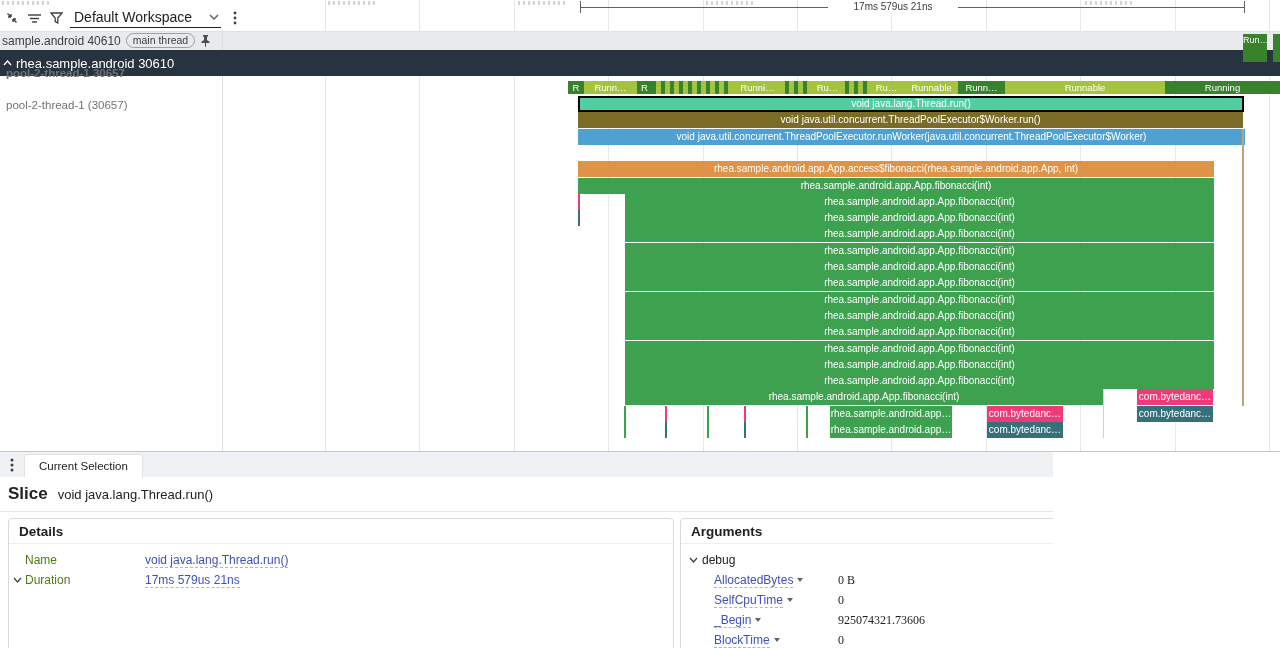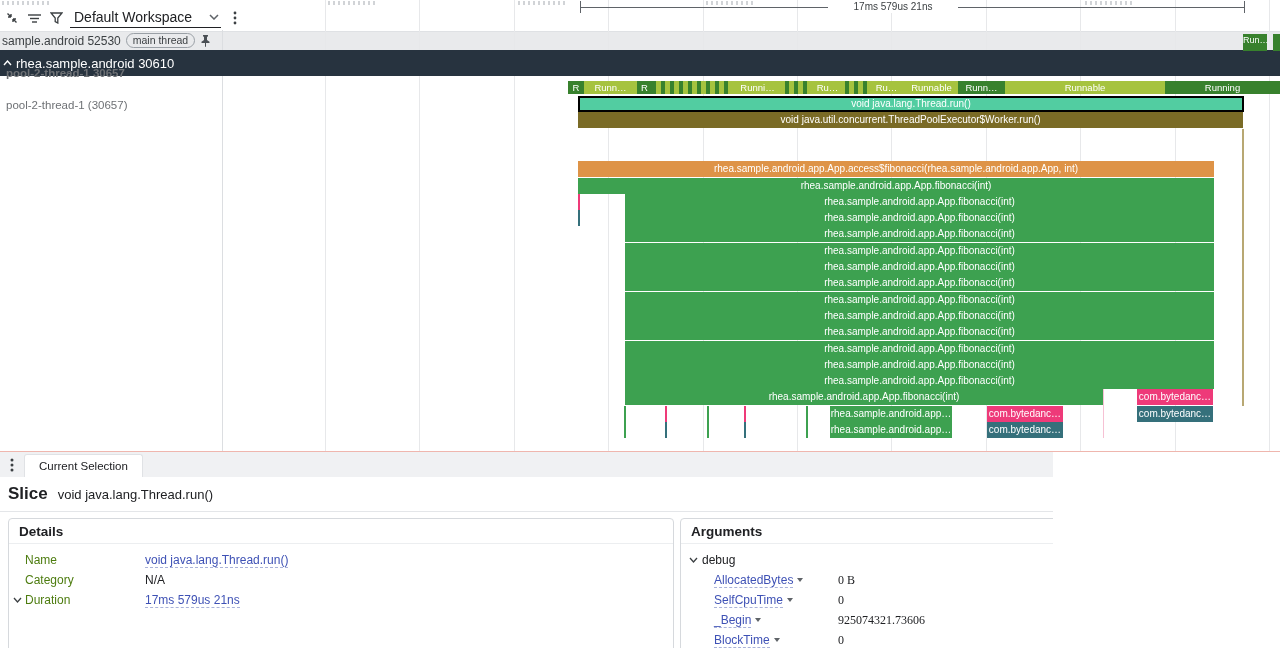--- a/index.html
+++ b/index.html
@@ -30,21 +30,21 @@
   .clipped-tick-label{position:absolute;top:1px;width:48px;height:4px;z-index:2;opacity:.8;
       background:repeating-linear-gradient(90deg,#c6c9cd 0 2px,transparent 2px 5px);}
   
   .stseg{position:absolute;top:0;height:13px;font-size:9.5px;line-height:13px;color:#fff;
          text-align:center;overflow:hidden;white-space:nowrap;z-index:3;}
   #state-track{position:absolute;left:0;top:81px;width:1280px;height:13px;z-index:3;}
   #slice-area{position:absolute;left:0;top:96px;width:1280px;height:356px;z-index:3;}
   .slice{position:absolute;height:16px;font-size:10px;line-height:16px;color:#fff;text-align:center;
          overflow:hidden;white-space:nowrap;box-sizing:border-box;}
   .slice.selected{border:2px solid #000;line-height:12px;}
-  .badge{position:absolute;height:17px;font-size:9px;line-height:13px;color:#fff;text-align:center;
+  .badge{position:absolute;height:28px;font-size:9px;line-height:13px;color:#fff;text-align:center;
          overflow:hidden;white-space:nowrap;z-index:3;}
   #panel-divider{position:absolute;left:0;top:451px;width:1280px;height:1px;background:#efb6ae;z-index:4;}
   
   #bottom{position:absolute;left:0;top:452px;width:1053px;height:196px;background:#fff;overflow:hidden;}
   #tabstrip{position:absolute;left:0;top:0;width:1280px;height:25px;background:#f0f1f3;display:flex;align-items:flex-end;}
   #tab-kebab{width:24px;height:25px;display:flex;align-items:center;justify-content:center;}
   #tab-current{height:22px;background:#fff;border:1px solid #e0e2e5;border-bottom:none;border-radius:3px 3px 0 0;
                padding:0 14px;display:flex;align-items:center;font-size:11.5px;color:#202124;}
   #titlerow{position:absolute;left:0;top:25px;width:1280px;height:34px;background:#fff;display:flex;align-items:center;}
   #slice-kind{font-size:17px;font-weight:bold;margin-left:8px;}
@@ -140,21 +140,21 @@
             <g fill="#3c4043">
               <circle cx="2" cy="2" r="1.4"></circle>
               <circle cx="2" cy="7" r="1.4"></circle>
               <circle cx="2" cy="12" r="1.4"></circle>
             </g>
           </svg>
       </span>
     </div>
 
     <div id="process-label-wrap">
-      <span id="process-label">sample.android 52530</span>
+      <span id="process-label">sample.android 40610</span>
       <span id="main-thread-pill">main thread</span>
       <span>
         <svg width="11" height="13" viewBox="0 0 11 13">
             <path d="M3 1 h5 v1.2 l-1 .8 v3 l2.5 1.8 v1.2 H6 v3.5 L5.5 13 5 12.5 V9 H1.5 V7.8 L4 6 V3 L3 2.2 Z" fill="#4a4f54"></path>
           </svg>
       </span>
     </div>
 
     <div id="group-header">
       <span id="group-caret">
@@ -182,20 +182,21 @@
         <div class="stseg" style="left: 1005px; width: 160px; background: rgb(166, 195, 63);">Runnable</div>
         <div class="stseg" style="left: 1165px; width: 115px; background: rgb(56, 129, 45);">Running</div>
       </div>
     <div id="badge-container">
         <div class="badge" style="left: 1243px; width: 24px; top: 34px; background: rgb(56, 129, 45);">Run…</div>
         <div class="badge" style="left: 1273px; width: 7px; top: 34px; background: rgb(56, 129, 45);"></div>
       </div>
     <div id="slice-area">
         <div class="slice selected" style="left: 578px; width: 666px; top: 0px; height: 16px; background: rgb(82, 205, 161);">void java.lang.Thread.run()</div>
         <div class="slice" style="left: 578px; width: 665px; top: 16px; height: 16px; background: rgb(122, 107, 38);">void java.util.concurrent.ThreadPoolExecutor$Worker.run()</div>
+        <div class="slice" style="left: 578px; width: 667px; top: 33px; height: 16px; background: rgb(79, 161, 210);">void java.util.concurrent.ThreadPoolExecutor.runWorker(java.util.concurrent.ThreadPoolExecutor$Worker)</div>
         <div class="slice" style="left: 578px; width: 636px; top: 65px; height: 16px; background: rgb(222, 147, 71);">rhea.sample.android.app.App.access$fibonacci(rhea.sample.android.app.App, int)</div>
         <div class="slice" style="left: 578px; width: 636px; top: 82px; height: 16px; background: rgb(61, 161, 80);">rhea.sample.android.app.App.fibonacci(int)</div>
         <div class="slice" style="left: 625px; width: 589px; top: 98px; height: 16px; background: rgb(61, 161, 80);">rhea.sample.android.app.App.fibonacci(int)</div>
         <div class="slice" style="left: 625px; width: 589px; top: 114px; height: 16px; background: rgb(61, 161, 80);">rhea.sample.android.app.App.fibonacci(int)</div>
         <div class="slice" style="left: 625px; width: 589px; top: 130px; height: 16px; background: rgb(61, 161, 80);">rhea.sample.android.app.App.fibonacci(int)</div>
         <div class="slice" style="left: 625px; width: 589px; top: 147px; height: 16px; background: rgb(61, 161, 80);">rhea.sample.android.app.App.fibonacci(int)</div>
         <div class="slice" style="left: 625px; width: 589px; top: 163px; height: 16px; background: rgb(61, 161, 80);">rhea.sample.android.app.App.fibonacci(int)</div>
         <div class="slice" style="left: 625px; width: 589px; top: 179px; height: 16px; background: rgb(61, 161, 80);">rhea.sample.android.app.App.fibonacci(int)</div>
         <div class="slice" style="left: 625px; width: 589px; top: 196px; height: 16px; background: rgb(61, 161, 80);">rhea.sample.android.app.App.fibonacci(int)</div>
         <div class="slice" style="left: 625px; width: 589px; top: 212px; height: 16px; background: rgb(61, 161, 80);">rhea.sample.android.app.App.fibonacci(int)</div>
@@ -250,25 +251,20 @@
     </div>
     <div id="title-divider"></div>
 
     <div class="card" id="details-card">
       <div class="card-header">Details</div>
       <div class="card-body" id="details-rows">
           <div class="drow">
             <span class="dchev"></span>
             <span class="dlabel">Name</span>
             <span class="dvalue link">void java.lang.Thread.run()</span>
-          </div>
-          <div class="drow">
-            <span class="dchev"></span>
-            <span class="dlabel">Category</span>
-            <span class="dvalue">N/A</span>
           </div>
           <div class="drow">
             <span class="dchev">
               <svg width="9" height="6" viewBox="0 0 9 6">
                 <path d="M1 1 L4.5 5 L8 1" fill="none" stroke="#3c4043" stroke-width="1.3"></path>
               </svg>
             </span>
             <span class="dlabel">Duration</span>
             <span class="dvalue link">17ms 579us 21ns</span>
           </div>

